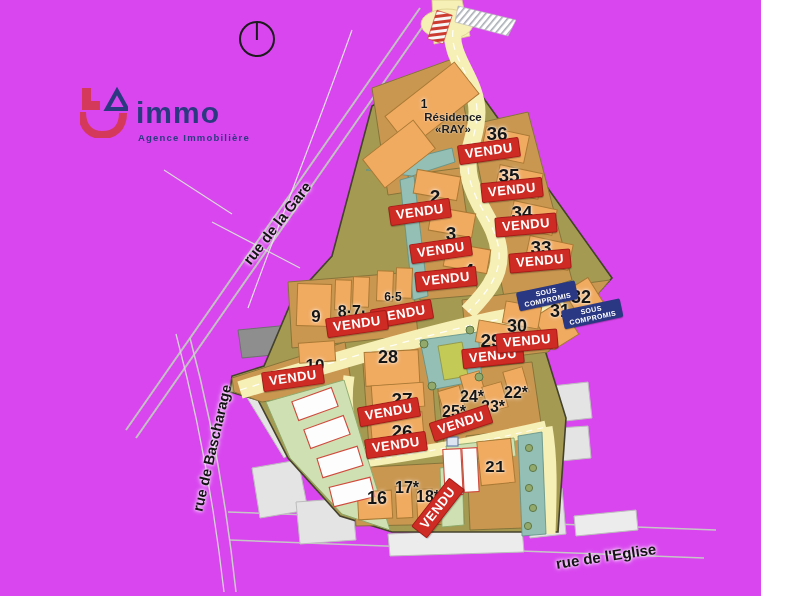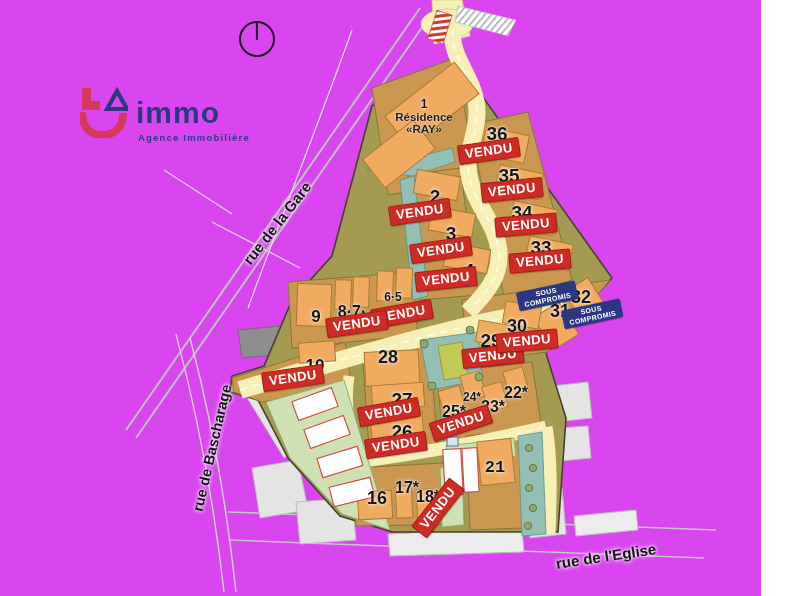--- a/index.html
+++ b/index.html
@@ -22,21 +22,21 @@
   .street-eglise{left:606px;top:556px;font-size:15px;transform:translate(-50%,-50%) rotate(-8.5deg);}
   
   #labels{position:absolute;left:0;top:0;width:795px;height:596px;}
   .lot-num{position:absolute;font-weight:800;color:#151515;white-space:nowrap;
            transform:translate(-50%,-50%);text-shadow:0 0 2px rgba(255,255,255,.95),0 0 4px rgba(255,255,255,.8);}
   .badge{position:absolute;color:#fff;font-weight:800;white-space:nowrap;transform-origin:center;
          box-shadow:0 1px 1px rgba(0,0,0,.25);}
   .badge-sold{font-size:13px;letter-spacing:.5px;padding:1px 6px 2px;border-radius:2px;border:1px solid rgba(120,10,10,.45);}
   .badge-uo{font-size:7px;line-height:1.1;text-align:center;padding:2px 6px;border-radius:2px;letter-spacing:.4px;}
   .res-label{position:absolute;transform:translate(-50%,-50%);text-align:left;color:#1d1d1d;
-             font-weight:700;white-space:nowrap;text-shadow:0 0 2px rgba(255,255,255,.9);}
+             font-weight:700;white-space:nowrap;text-shadow:0 0 2px rgba(255,255,255,.9);margin-left:29px;}
 </style>
 </head>
 <body>
 
 <div class="canvas">
 
   <svg class="map" width="795" height="596" viewBox="0 0 795 596">
     <defs>
       <pattern id="redstripe" patternUnits="userSpaceOnUse" width="6" height="6" patternTransform="rotate(65)">
         <rect width="6" height="6" fill="#f6f6f6"></rect>
@@ -213,21 +213,21 @@
       <div class="lot-num" style="font-size: 17px; left: 316px; top: 317px; transform: translate(-50%, -50%);">9</div>
       <div class="lot-num" style="font-size: 17px; left: 315px; top: 366px; transform: translate(-50%, -50%);">10</div>
       <div class="badge badge-sold" style="background: rgb(206, 43, 36); left: 293px; top: 378px; transform: translate(-50%, -50%) rotate(-8deg);">VENDU</div>
       <div class="lot-num" style="font-size: 18px; left: 377px; top: 498px; transform: translate(-50%, -50%);">16</div>
       <div class="lot-num" style="font-size: 16px; left: 407px; top: 488px; transform: translate(-50%, -50%);">17*</div>
       <div class="lot-num" style="font-size: 16px; left: 428px; top: 497px; transform: translate(-50%, -50%);">18*</div>
       <div class="badge badge-sold" style="background: rgb(206, 43, 36); left: 438px; top: 508px; transform: translate(-50%, -50%) rotate(-52deg);">VENDU</div>
       <div class="lot-num" style="font-size: 17px; left: 495px; top: 467px; transform: translate(-50%, -50%); font-family: Liberation Mono, monospace;">21</div>
       <div class="lot-num" style="font-size: 16px; left: 516px; top: 393px; transform: translate(-50%, -50%);">22*</div>
       <div class="lot-num" style="font-size: 16px; left: 493px; top: 407px; transform: translate(-50%, -50%);">23*</div>
-      <div class="lot-num" style="font-size: 12px; left: 472px; top: 397px; transform: translate(-50%, -50%);">24*</div>
+      <div class="lot-num" style="font-size: 16px; left: 472px; top: 397px; transform: translate(-50%, -50%);">24*</div>
       <div class="lot-num" style="font-size: 16px; left: 450px; top: 412px; transform: translate(-50%, -50%); padding-left: 8px;">25*</div>
       <div class="badge badge-sold" style="background: rgb(206, 43, 36); left: 461px; top: 423px; transform: translate(-50%, -50%) rotate(-18deg);">VENDU</div>
       <div class="lot-num" style="font-size: 19px; left: 402px; top: 432px; transform: translate(-50%, -50%);">26</div>
       <div class="badge badge-sold" style="background: rgb(206, 43, 36); left: 396px; top: 445px; transform: translate(-50%, -50%) rotate(-8deg);">VENDU</div>
       <div class="lot-num" style="font-size: 19px; left: 402px; top: 400px; transform: translate(-50%, -50%);">27</div>
       <div class="badge badge-sold" style="background: rgb(206, 43, 36); left: 389px; top: 412px; transform: translate(-50%, -50%) rotate(-10deg);">VENDU</div>
       <div class="lot-num" style="font-size: 18px; left: 388px; top: 357px; transform: translate(-50%, -50%);">28</div>
       <div class="lot-num" style="font-size: 19px; left: 491px; top: 341px; transform: translate(-50%, -50%);">29</div>
       <div class="badge badge-sold" style="background: rgb(206, 43, 36); left: 493px; top: 356px; transform: translate(-50%, -50%) rotate(-6deg);">VENDU</div>
       <div class="lot-num" style="font-size: 18px; left: 517px; top: 326px; transform: translate(-50%, -50%);">30</div>

